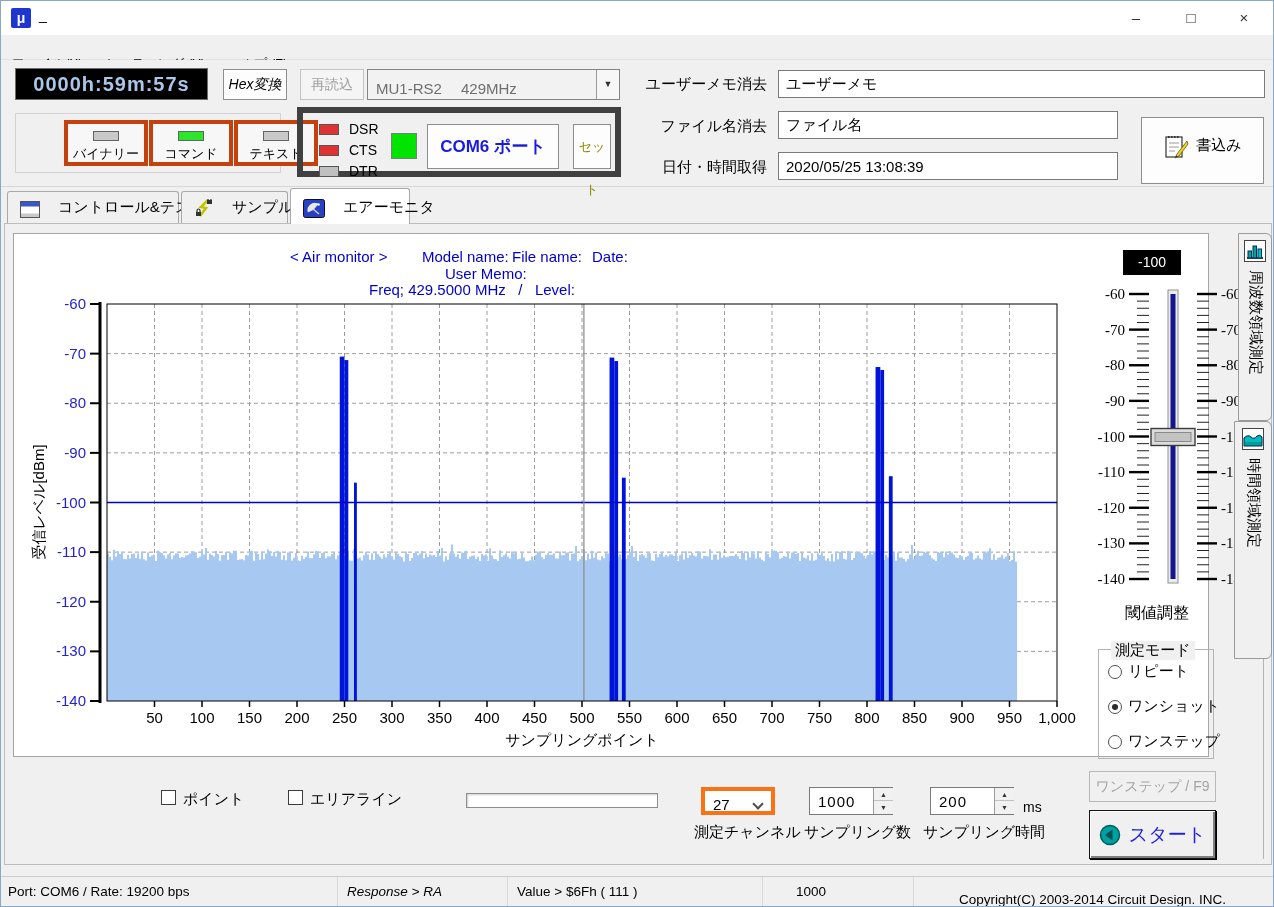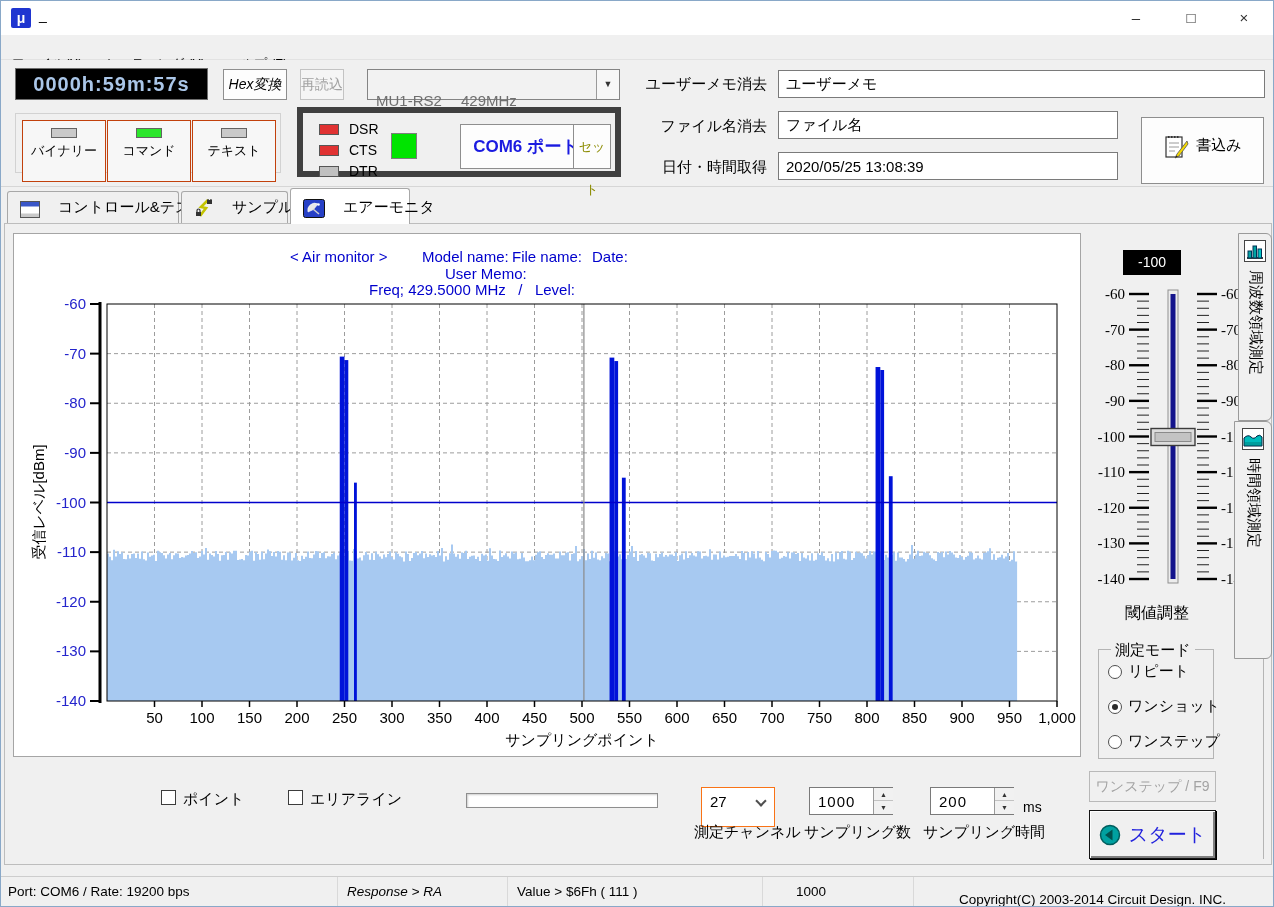--- a/index.html
+++ b/index.html
@@ -30,37 +30,37 @@
   .menu-item { display:inline-block; padding:20px 11px 0 11px; font-size:13px; height:24px; }
   .menu-item u { text-decoration:underline; }
 
   
   #toppanel { left:0; top:59px; width:1272px; height:127px; background:#f0f0f0; border-bottom:1px solid #d6d6d6; }
   #timer { left:14px; top:67px; width:193px; height:32px; background:#000; border:1px solid #6e6e6e;
            color:#aac6e8; font-size:20px; font-weight:bold; text-align:center; line-height:30px; letter-spacing:1px; }
   .btn { background:#fdfdfd; border:1px solid #8e8e8e; font-size:13px; text-align:center; cursor:pointer; }
   .btn-disabled { background:#f5f5f5; border:1px solid #c3c3c3; color:#a0a0a0; }
   #hex-btn { left:222px; top:68px; width:64px; height:31px; line-height:29px; font-size:14px;font-style:italic; }
-  #reload-btn { left:299px; top:68px; width:44px; height:31px; line-height:29px; font-size:14px; }
+  #reload-btn { left:299px; top:68px; width:64px; height:31px; line-height:29px; font-size:14px; }
   #device-combo { left:366px; top:68px; width:253px; height:31px; background:#f2f2f2; border:1px solid #848484; }
-  #device-combo-text { left:8px; top:22px; font-size:15px; color:#6f6f6f; white-space:pre; }
+  #device-combo-text { left:8px; top:10px; font-size:15px; color:#6f6f6f; white-space:pre; }
   #device-combo-arrow { right:0; top:0; width:23px; height:29px; border-left:1px solid #9a9a9a; background:#f7f7f7;
                         text-align:center; line-height:29px; font-size:9px; color:#333; }
 
   #mode-group { left:14px; top:112px; width:266px; height:60px; border:1px solid #d2d2d2; }
-  .mode-btn { position:absolute; top:6px; width:84px; height:62px; background:#f7f7f7; border:1px solid #c2410c; text-align:center; }
+  .mode-btn { position:absolute; top:6px; width:84px; height:46px; background:#f7f7f7; border:4px solid #c2410c; text-align:center;margin-left:42px; }
   .mode-led { display:block; margin:7px auto 4px auto; width:26px; height:10px; border:1px solid #636363; }
   .mode-label { font-size:13px; }
 
   #com-group { left:296px; top:106px; width:324px; height:70px; border:6px solid #404040; }
   .sig-row { position:absolute; left:16px; height:16px; }
   .sig-led { position:absolute; left:0; top:3px; width:20px; height:11px; border:1px solid #565656; }
   .sig-label { position:absolute; left:30px; top:0; font-size:14px; }
   #com-ready { left:88px; top:20px; width:26px; height:26px; border:1px solid #7e7e7e; }
-  #com-btn { left:124px; top:11px; width:132px; height:45px; line-height:43px; color:#1a1ae0; font-weight:bold; font-size:17px;margin-left:33px; }
+  #com-btn { left:124px; top:11px; width:132px; height:45px; line-height:43px; color:#1a1ae0; font-weight:bold; font-size:17px; }
   #set-btn { left:270px; top:11px; width:38px; height:45px; line-height:43px; color:#8b8b00; font-size:13px; }
 
   .top-label { font-size:15px; text-align:right; width:140px; }
   #memo-label { left:626px; top:74px; }
   #file-label { left:626px; top:116px; }
   #date-label { left:626px; top:157px; }
   .field { position:absolute; height:28px; background:#fff; border:1px solid #7a7a7a; font-size:15px;
            font-family:"Liberation Sans",sans-serif; padding:0 7px; color:#000; }
   #memo-field { left:777px; top:69px; width:487px; }
   #file-field { left:777px; top:110px; width:340px; }
@@ -70,21 +70,21 @@
 
   
   #tabbar { left:0; top:187px; width:1272px; height:36px; }
   .tab { position:absolute; top:3px; height:32px; background:#f0f0f0; border:1px solid #a8a8a8; border-bottom:none;
          border-radius:3px 3px 0 0; font-size:15px; padding:6px 14px 0 12px; white-space:nowrap; }
   .tab.active { top:0; height:36px; background:#ffffff; padding-top:9px; z-index:3; }
   .tab svg, .tab .tabicon { vertical-align:-3px; margin-right:9px; }
 
   
   #mainpanel { left:3px; top:222px; width:1268px; height:642px; background:#f0f0f0; border:1px solid #bdbdbd; }
-  #chartpanel { left:12px; top:232px; width:1068px; height:524px; background:#ffffff; border:1px solid #a5a5a5; }
+  #chartpanel { left:12px; top:232px; width:1196px; height:524px; background:#ffffff; border:1px solid #a5a5a5; }
 
   
   #thr-display { left:1122px; top:249px; width:58px; height:25px; background:#000; color:#fff;
                  font-size:14px; text-align:center; line-height:25px; }
   #slider-box { left:1088px; top:280px; width:150px; height:322px; }
   #thr-label { left:1100px; top:602px; width:112px; text-align:center; font-size:16px; }
 
   #measure-group { left:1097px; top:648px; width:116px; height:110px; border:1px solid #b4b4b4; }
   #measure-title { left:1110px; top:640px; background:#f0f0f0; padding:0 4px; font-size:15px; }
   .radio-row { position:absolute; left:9px; height:20px; white-space:nowrap; }
@@ -114,21 +114,21 @@
   
   .checkbox { position:absolute; width:15px; height:15px; background:#fff; border:1px solid #3c3c3c; }
   #point-check { left:160px; top:789px; }
   #area-check { left:287px; top:789px; }
   .check-label { position:absolute; font-size:15px; }
   #point-label { left:182px; top:789px; }
   #area-label { left:309px; top:789px; }
   #progress { left:465px; top:792px; width:192px; height:15px; background:#fff;
               border:1px solid #8e8e8e; box-shadow: inset 1px 1px 2px #cfcfcf; }
 
-  #channel-combo { left:700px; top:786px; width:74px; height:40px; background:#fff; border:1px solid #f97316; }
+  #channel-combo { left:700px; top:786px; width:74px; height:28px; background:#fff; border:4px solid #f97316; }
   #channel-value { position:absolute; left:8px; top:5px; font-size:15px; }
   .chev { position:absolute; right:9px; top:9px; width:8px; height:8px; border-right:2px solid #4f4f4f;
           border-bottom:2px solid #4f4f4f; transform:rotate(45deg); }
   .spinbox { position:absolute; width:84px; height:28px; background:#fff; border:1px solid #7a7a7a; }
   #count-spin { left:808px; top:786px; }
   #time-spin { left:929px; top:786px; }
   .spin-value { position:absolute; left:8px; top:5px; font-size:15px; letter-spacing:1px; }
   .spin-btns { position:absolute; right:0; top:0; width:19px; height:26px; border-left:1px solid #9a9a9a; }
   .spin-up, .spin-down { position:absolute; left:0; width:19px; height:13px; background:#f1f1f1;
        font-size:7px; color:#333; text-align:center; line-height:13px; }

